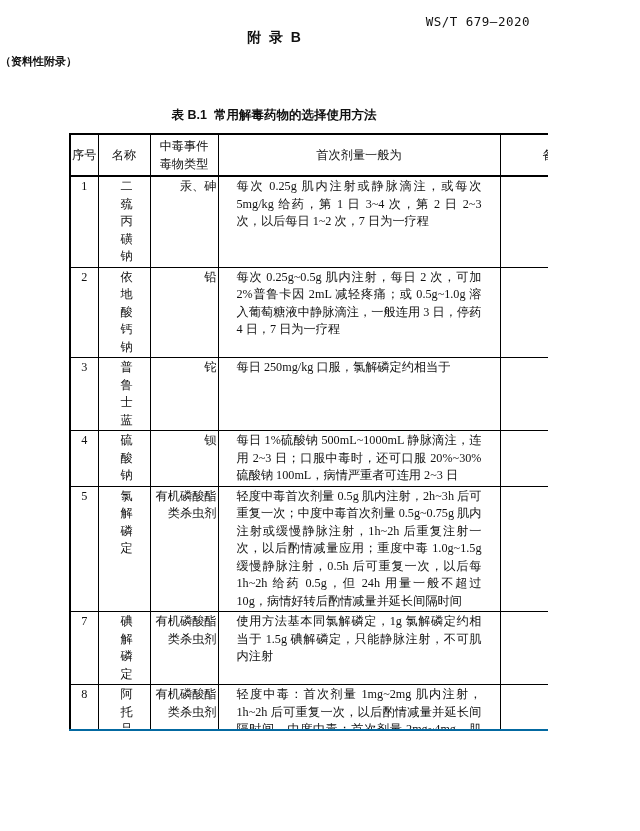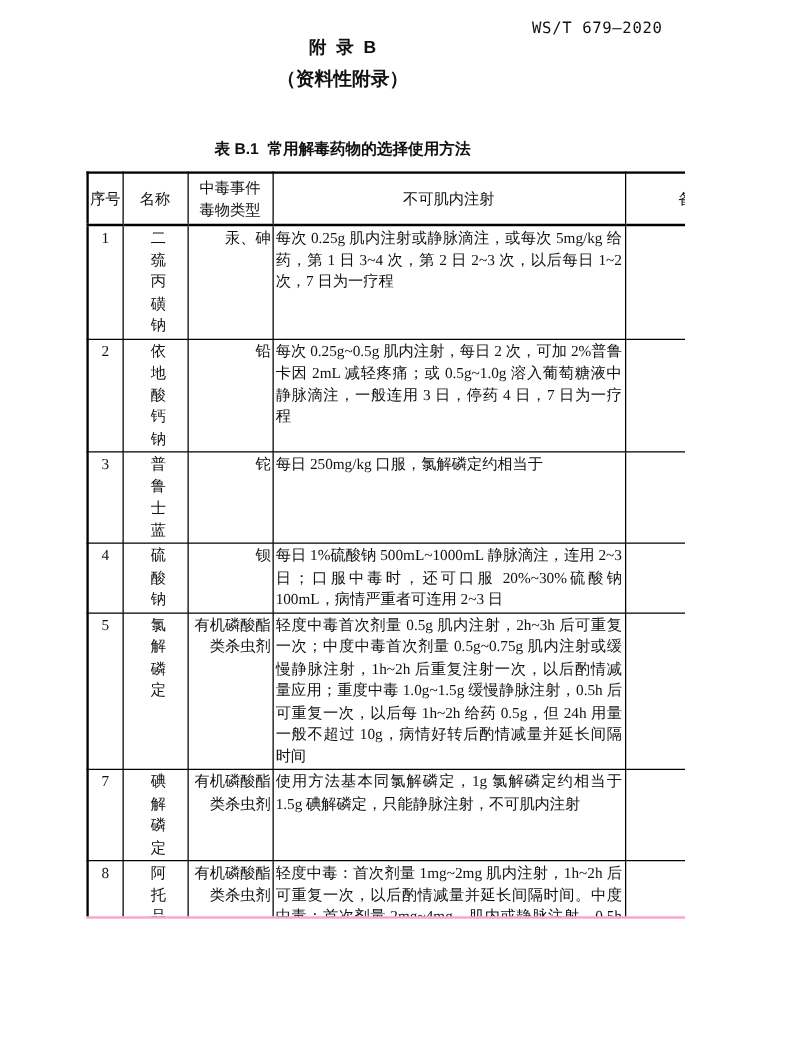--- a/index.html
+++ b/index.html
@@ -31,45 +31,44 @@
   }
   .appendix-title {
     text-align: center;
     font-family: "Liberation Sans", "DejaVu Sans", sans-serif;
     font-weight: bold;
     font-size: 14px;
     white-space: pre-wrap;
   }
   .appendix-subtitle, .appendix-heading {
     margin-top: 7px;
-    text-align: center;
     font-family: Liberation Mono, monospace;
     font-weight: bold;
-    font-size: 15px;
+    font-size: 11px;
   }
   .intro {
     margin: 19px 24px 0 69px;
     text-indent: 24px;
     font-size: 13px;
     line-height: 18px;
   }
   .table-caption {
     margin-top: 38px;
     text-align: center;
     font-family: "Liberation Sans", "DejaVu Sans", sans-serif;
     font-weight: bold;
     font-size: 12.5px;
     white-space: pre-wrap;
   }
   .table-wrap {
     margin: 9px 0 0 69px;
     width: 540px;
     max-height: 596px;
     overflow: hidden;
-    border-bottom: 2px solid #f9a8d4;
+    border-bottom: 2px solid #0369a1;
   }
   table.antidote {
     width: 540px;
     border-collapse: collapse;
     table-layout: fixed;
     border: 2px solid #000;
     font-size: 12.2px;
     line-height: 17.5px;
   }
   table.antidote th, table.antidote td {
@@ -81,21 +80,21 @@
     text-align: center;
     vertical-align: middle;
     white-space: pre-line;
     padding: 2px 1px;
     border-bottom: 2px solid #000;
     line-height: 18px;
   }
   td.col-no   { text-align: center; padding: 1px 2px; }
   td.col-name { text-align: right; padding: 1px 22px; white-space: pre-line; }
   td.col-poison { text-align: right; padding: 1px 1px 1px 4px; white-space: pre-line; }
-  td.col-method { text-align: justify; padding: 1px 2px; }
+  td.col-method { text-align: justify; padding: 1px 18px; }
   td.col-note { text-align: center; vertical-align: middle; padding: 1px 2px; }
 </style>
 </head>
 <body>
 
 <div class="page">
 
   <div class="doc-number">WS/T 679—2020</div>
 
   <div class="appendix-title">附  录  B</div>
@@ -114,21 +113,21 @@
         <col style="width:68px">
         <col style="width:282px">
         <col style="width:110px">
       </colgroup>
       <thead>
         <tr>
           <th>序号</th>
           <th>名称</th>
           <th>中毒事件
 毒物类型</th>
-          <th>不可肌内注射</th>
+          <th>首次剂量一般为</th>
           <th>备注</th>
         </tr>
       </thead>
       <tbody>
           <tr>
             <td class="col-no">1</td>
             <td class="col-name">二巯丙
 磺钠</td>
             <td class="col-poison">汞、砷</td>
             <td class="col-method">每次 0.25g 肌内注射或静脉滴注，或每次 5mg/kg 给药，第 1 日 3~4 次，第 2 日 2~3 次，以后每日 1~2 次，7 日为一疗程</td>

